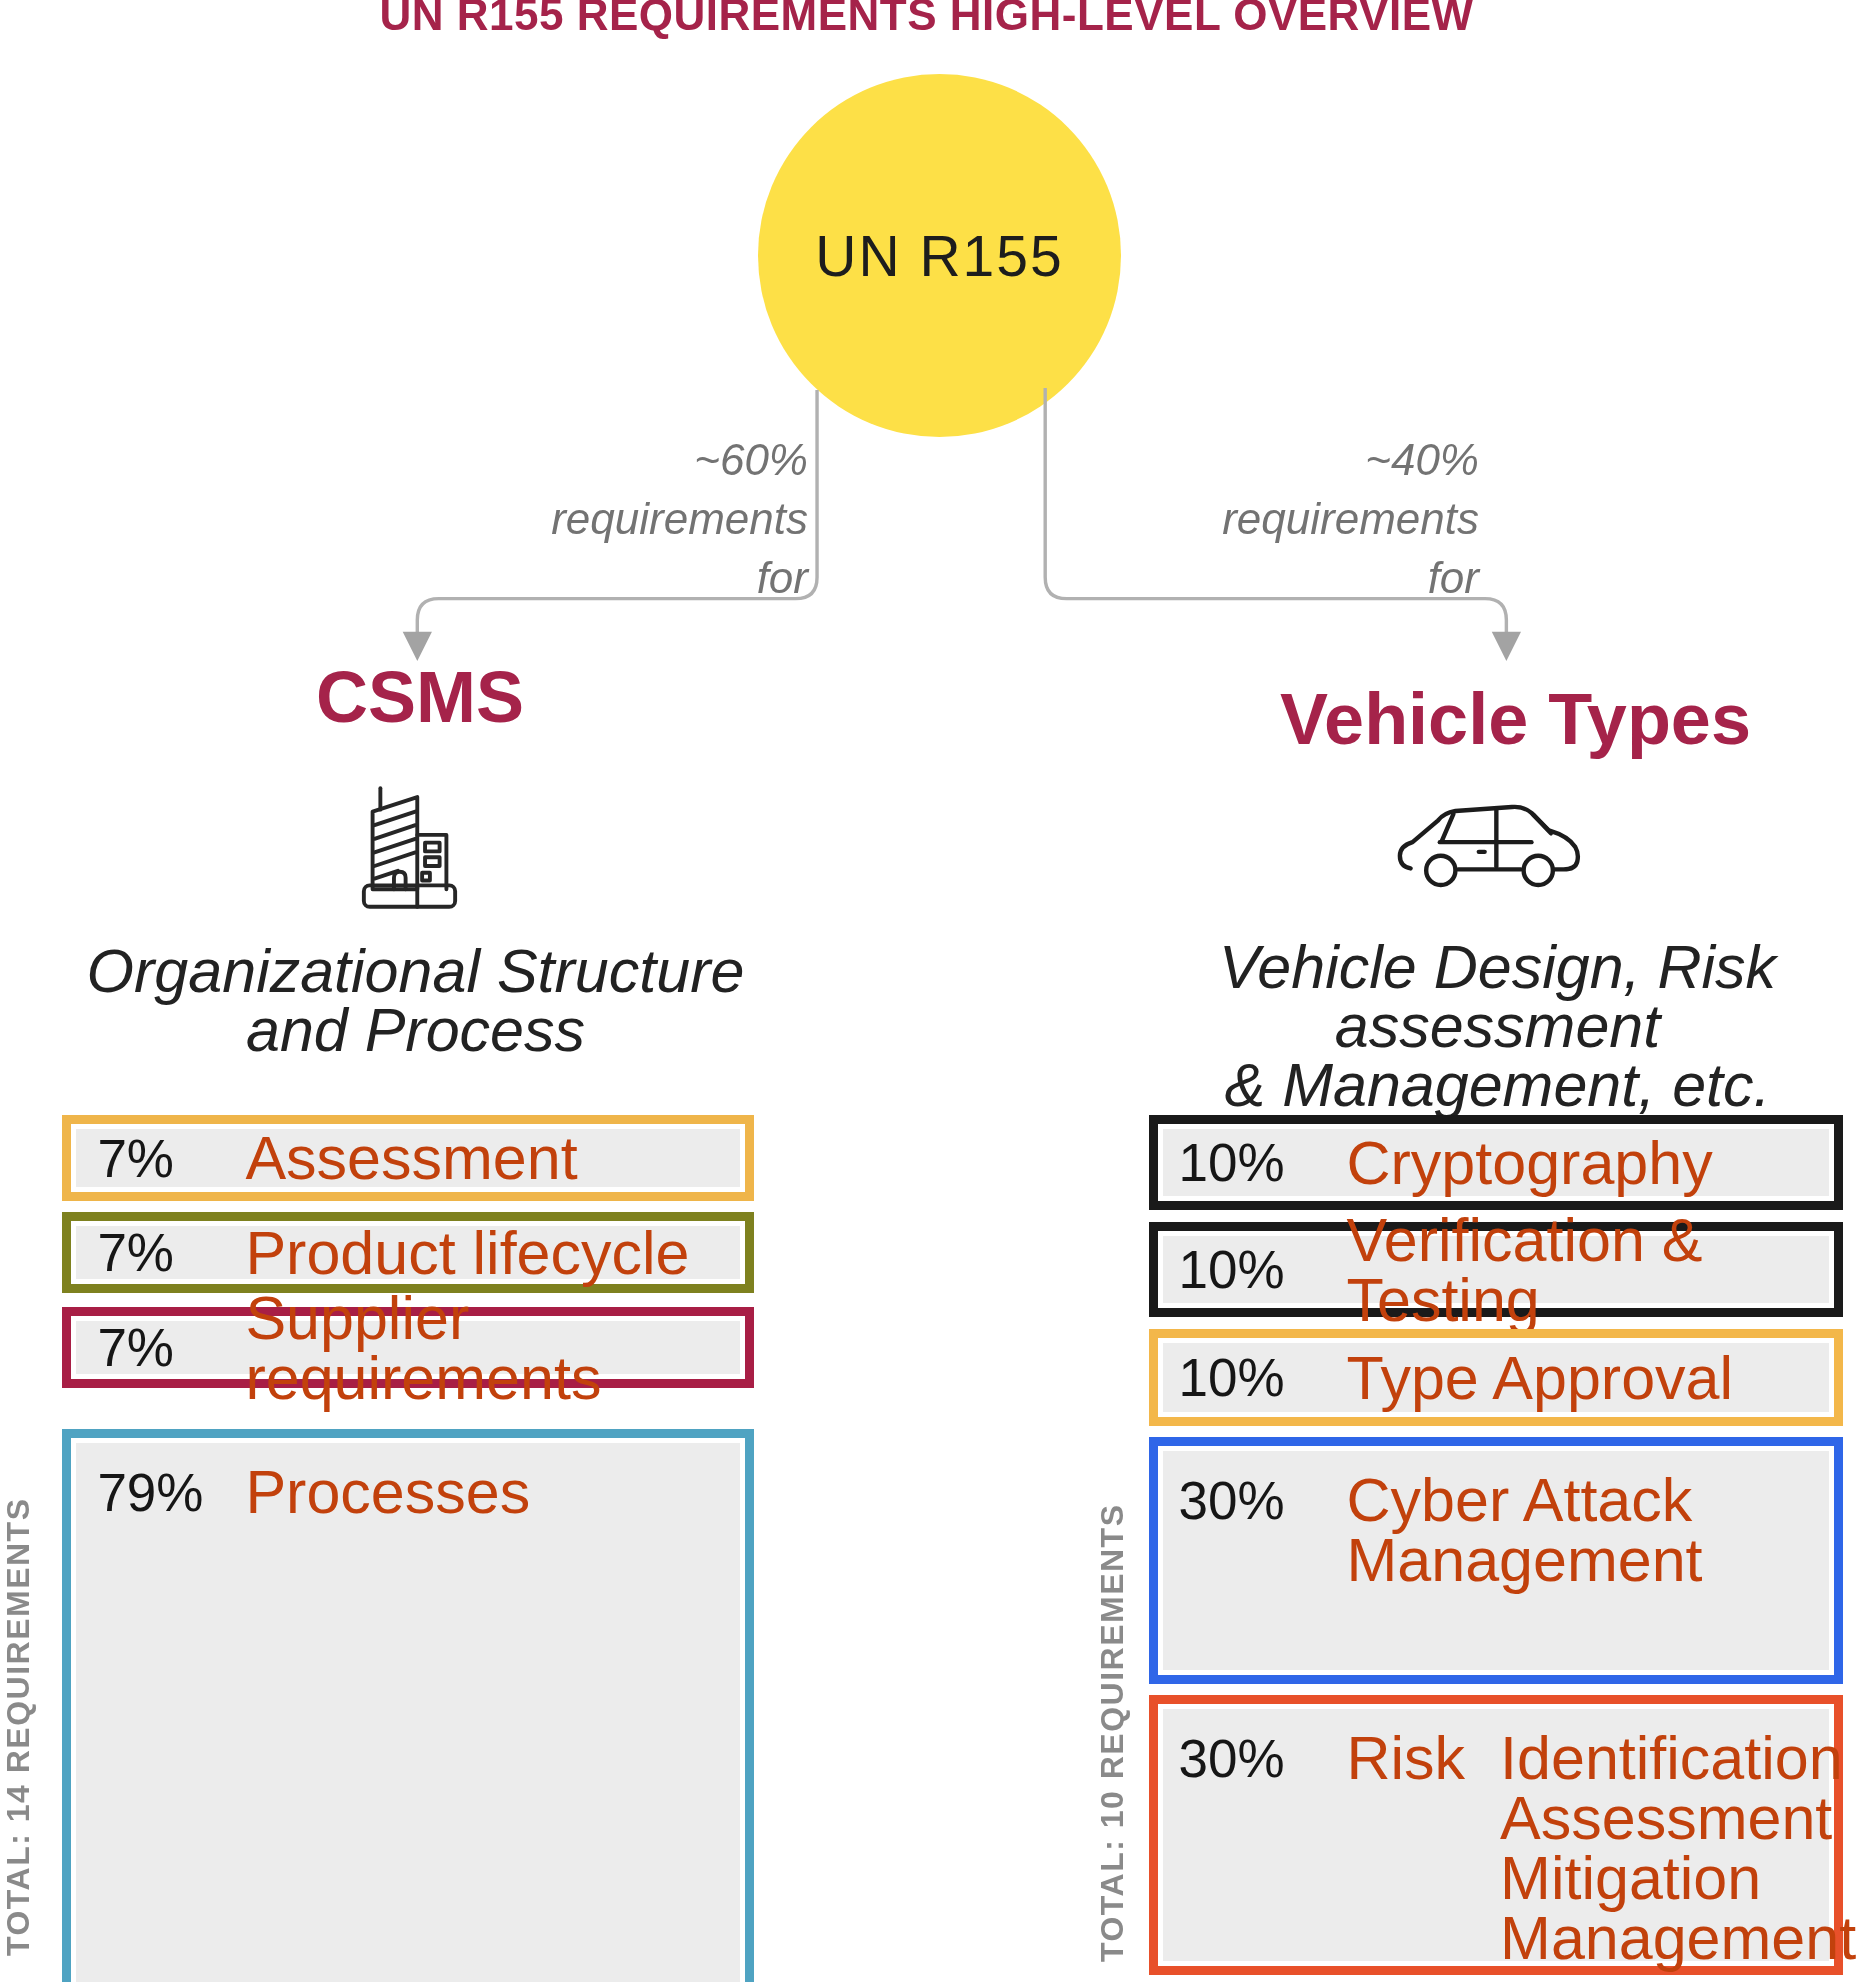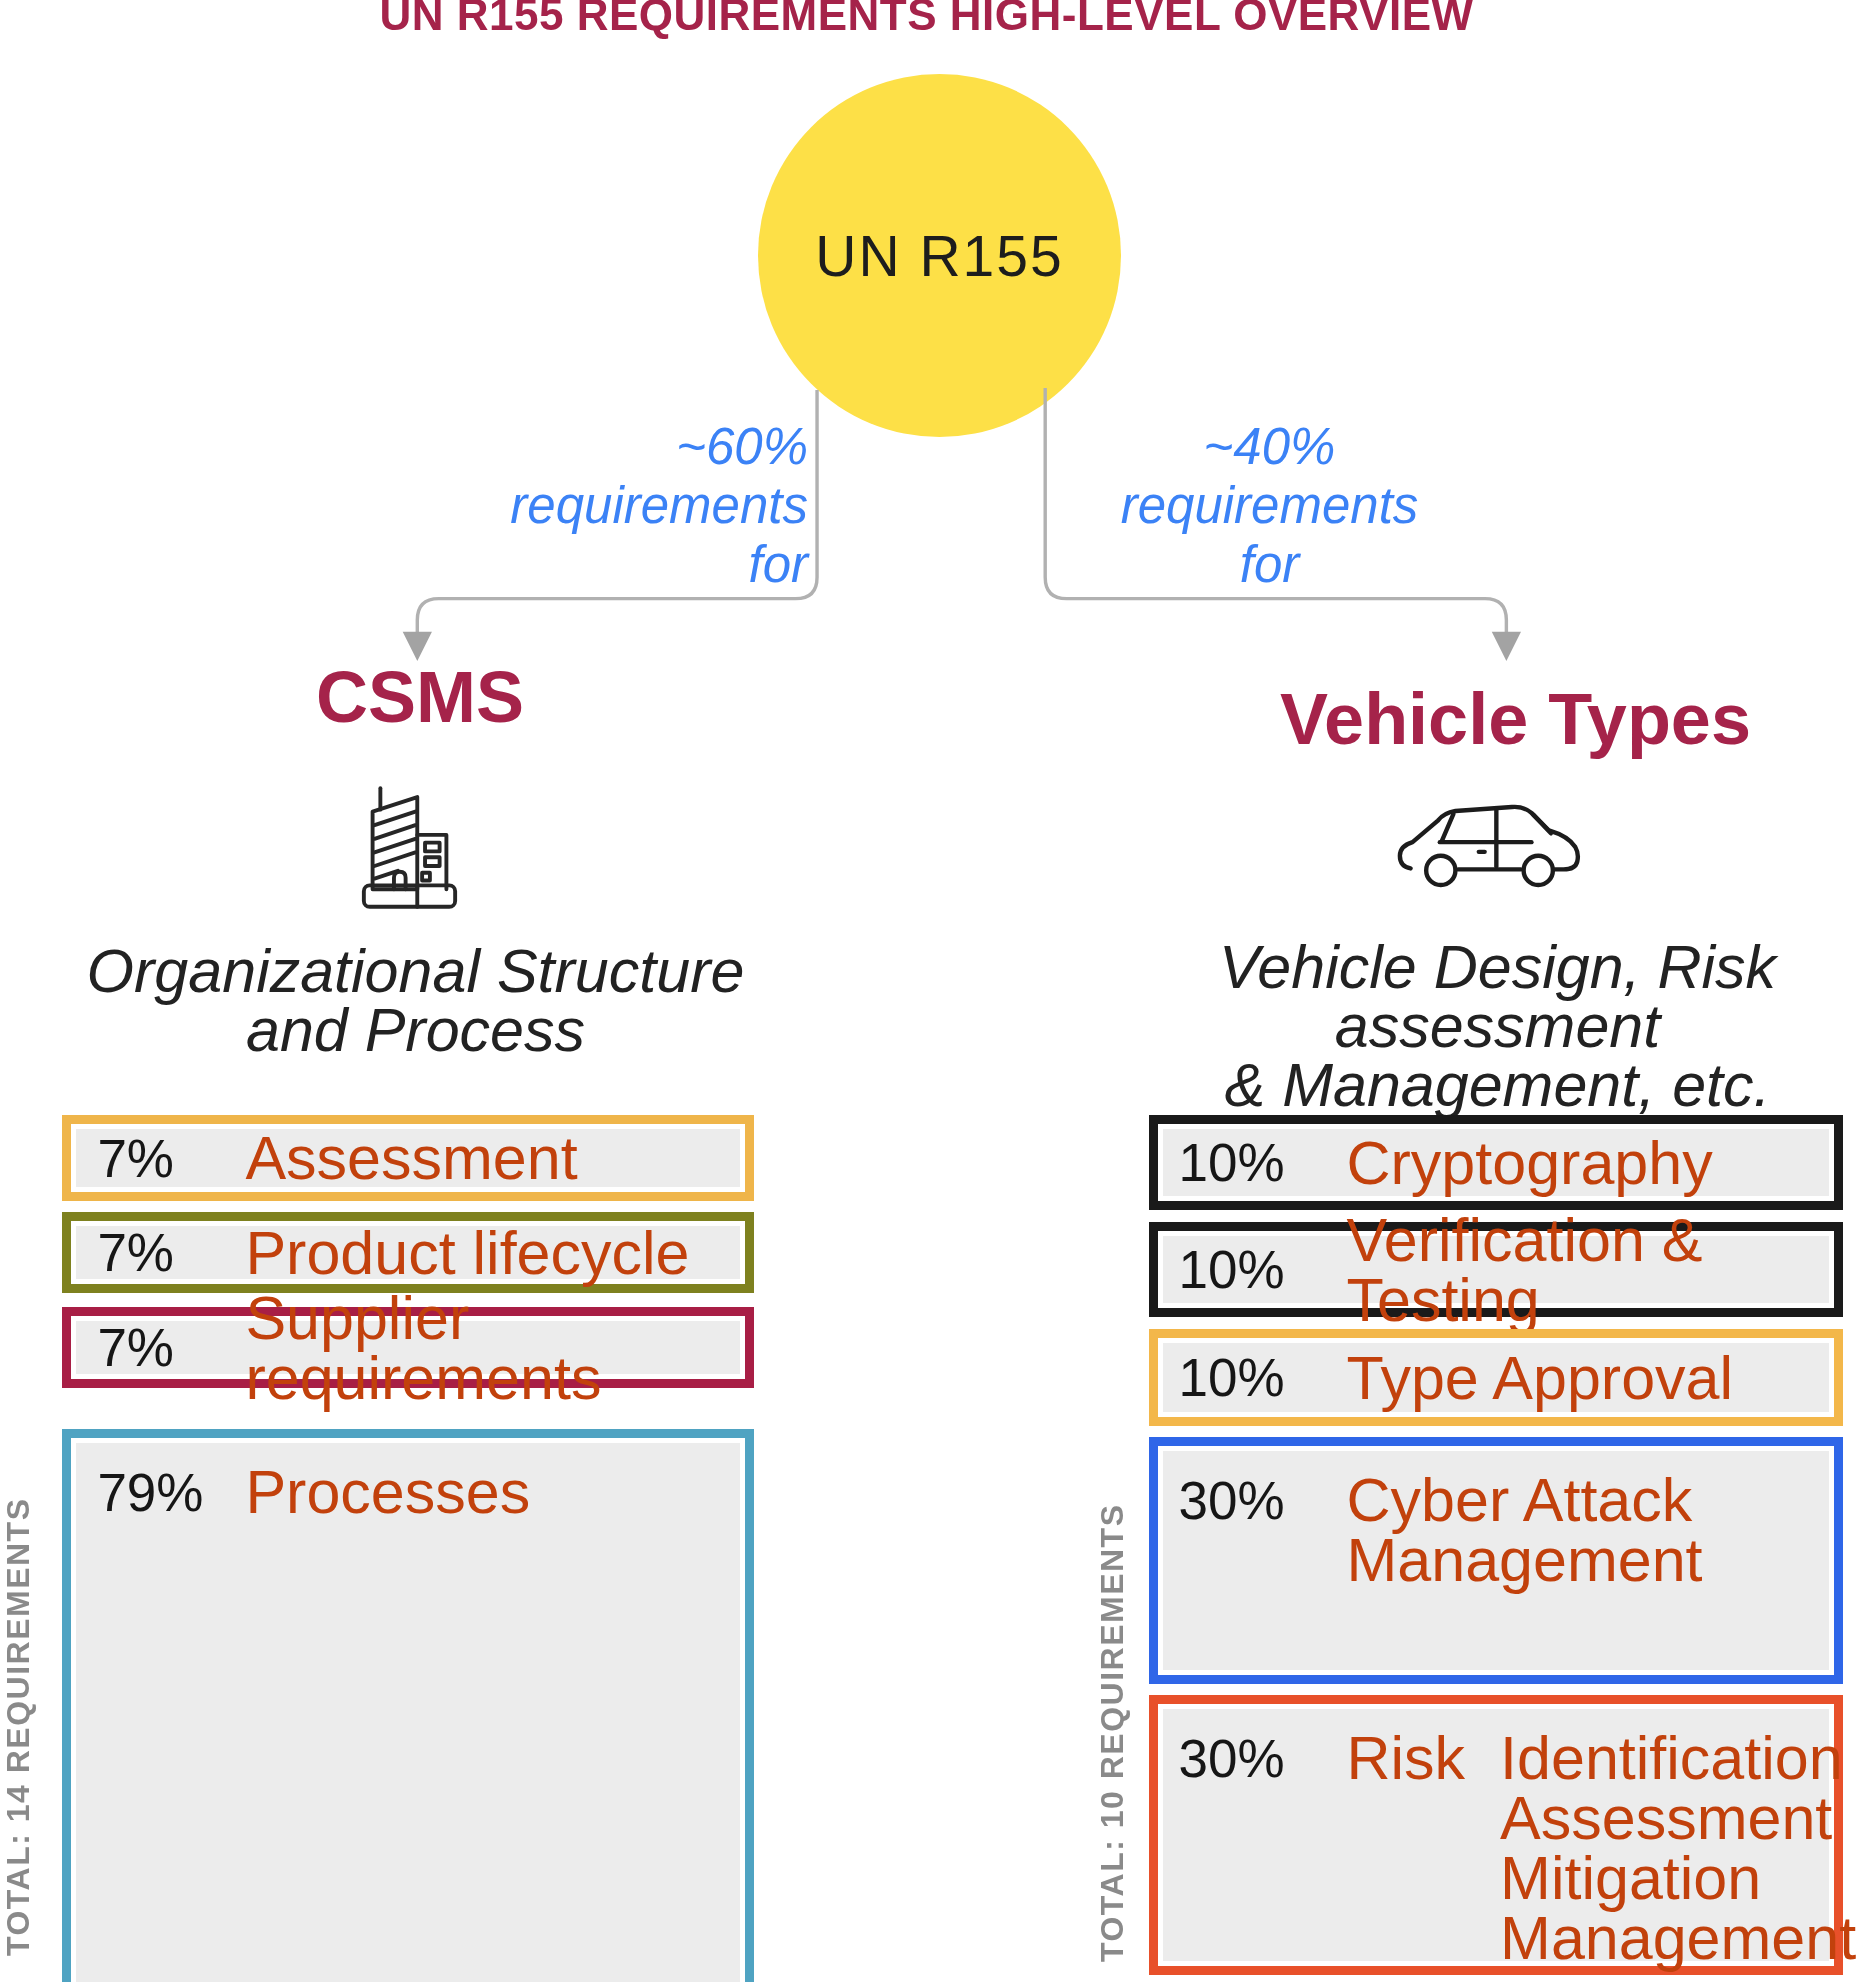--- a/index.html
+++ b/index.html
@@ -14,23 +14,23 @@
   }
   
   .root-circle{
     position:absolute;left:758px;top:74px;width:363px;height:363px;border-radius:50%;
     background:#fde047;display:flex;align-items:center;justify-content:center;
   }
   .root-circle span{font-size:57px;letter-spacing:2px;color:#1d1d1d;}
   
   .connectors{position:absolute;left:0;top:0;width:1872px;height:741px;}
   
-  .branch-label{position:absolute;top:417px;font-style:italic;font-size:51px;line-height:59px;color:#3b82f6;}
+  .branch-label{position:absolute;top:430px;font-style:italic;font-size:44px;line-height:59px;color:#737373;}
   .branch-label.left{left:398px;width:410px;text-align:right;}
-  .branch-label.right{left:1060px;width:419px;text-align:center;}
+  .branch-label.right{left:1060px;width:419px;text-align:right;}
   
   .section-heading{position:absolute;font-size:72px;font-weight:700;color:#a5234a;text-align:center;white-space:nowrap;line-height:1;}
   .section-heading.csms{left:176px;top:661px;width:488px;}
   .section-heading.vtypes{left:1174px;top:683px;width:683px;}
   
   .icon-building{position:absolute;left:359px;top:784px;width:101px;height:129px;}
   .icon-car{position:absolute;left:1395px;top:798px;width:191px;height:98px;}
   
   .subtitle{position:absolute;font-style:italic;font-size:61px;line-height:59px;text-align:center;color:#222;}
   .subtitle.left{left:74px;top:942px;width:683px;}

